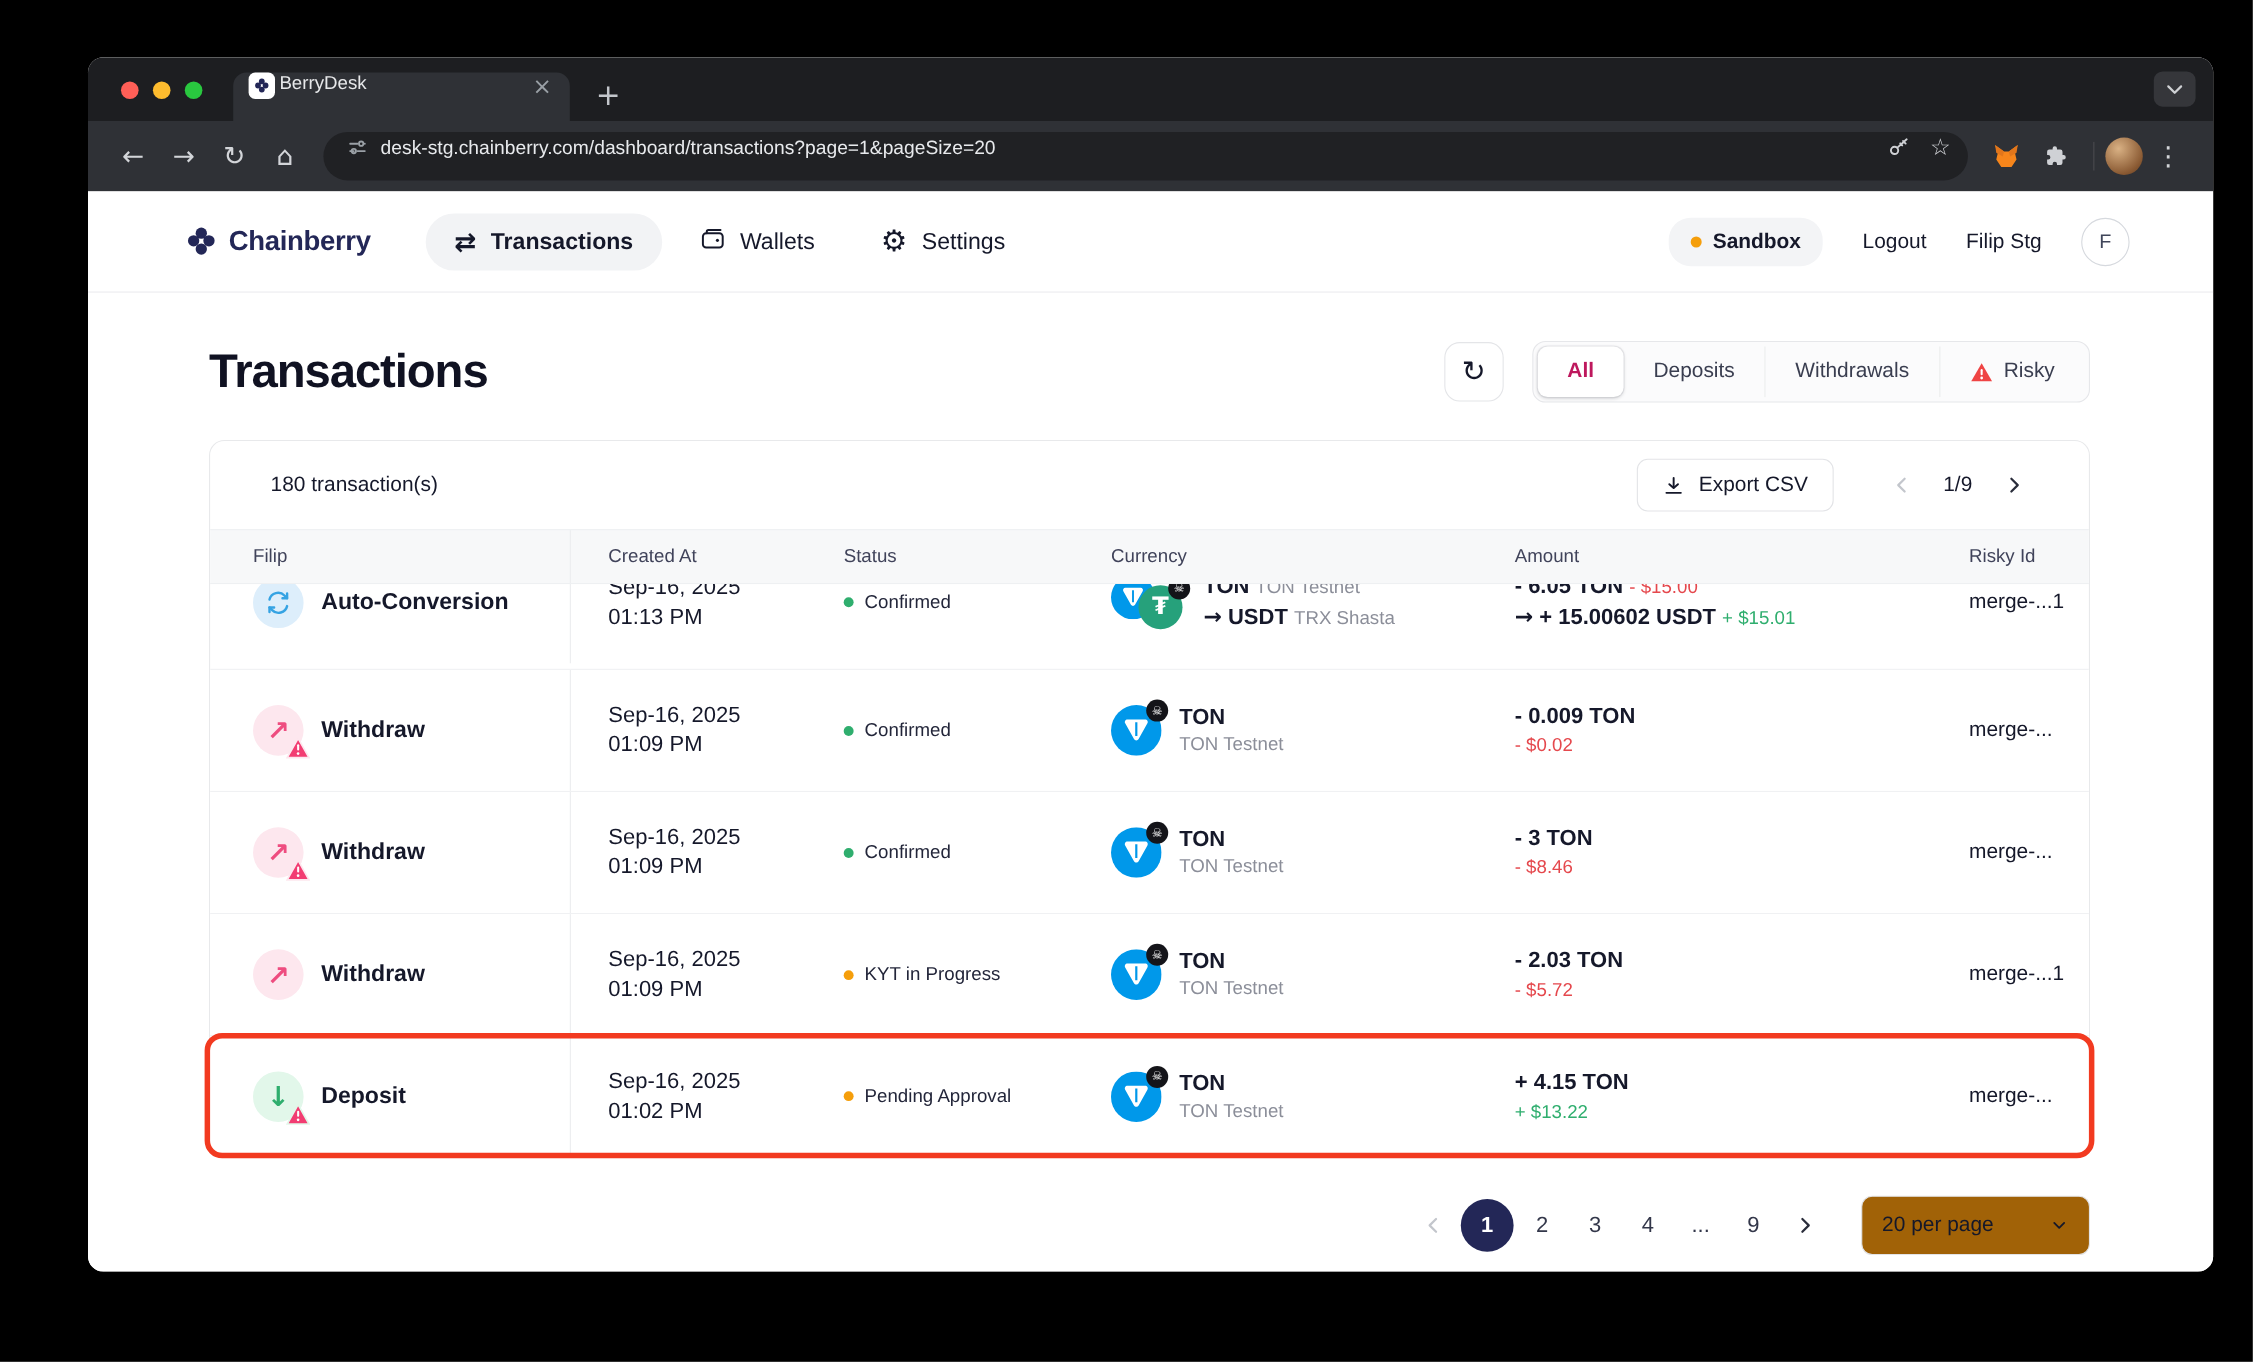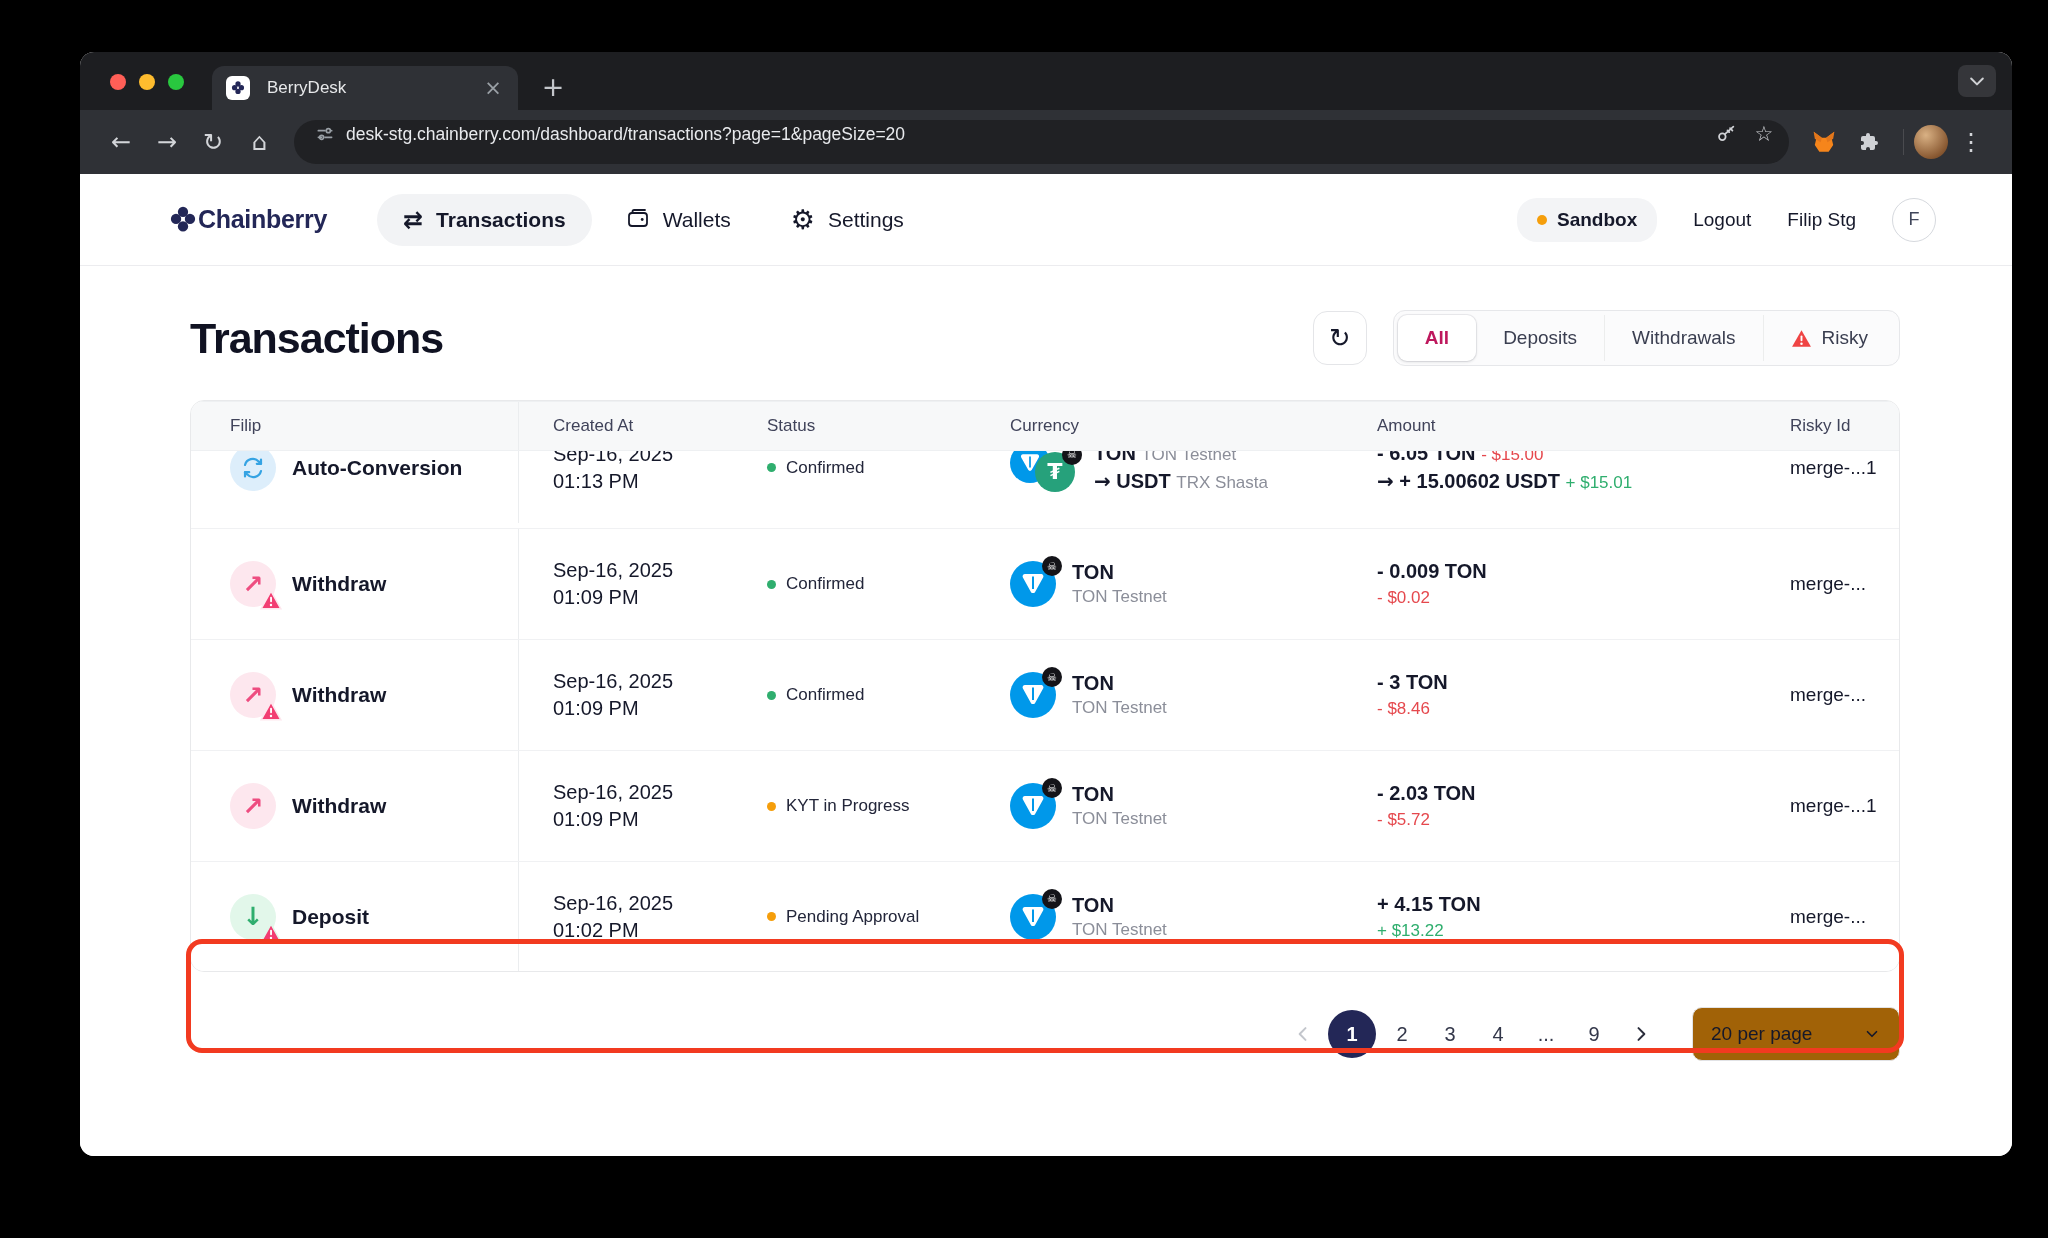--- a/index.html
+++ b/index.html
@@ -23,43 +23,43 @@
 
   
   .tabstrip { height: 58px; background: #1d1e21; position: relative; display: flex; align-items: flex-end; }
   .traffic { position: absolute; left: 30px; top: 22px; display: flex; gap: 13px; }
   .light { width: 16px; height: 16px; border-radius: 50%; }
   .light--red { background: #ff5f57; }
   .light--yellow { background: #febc2e; }
   .light--green { background: #29c83f; }
   .tab {
     margin-left: 132px; width: 306px; height: 44px; background: #2f3136;
-    border-radius: 12px 12px 0 0; display: flex; align-items: center;
-    padding: 0 12px 0 14px; gap: 17px;
+    border-radius: 12px 12px 0 0; display: flex; align-items: flex-start;
+    padding: 0 12px 0 14px; gap: 4px;
   }
   .favicon { width: 24px; height: 24px; border-radius: 6px; background: #fff; display: flex; align-items: center; justify-content: center; flex: none; }
   .tabtitle { color: #e7e8ea; font-size: 17px; flex: 1; white-space: nowrap; overflow: hidden; }
   .tabclose { color: #9aa0a6; font-size: 21px; width: 26px; text-align: center; }
   .newtab { color: #c3c6cb; font-size: 27px; margin: 0 0 8px 16px; width: 38px; text-align: center; }
   .winchev { position: absolute; right: 16px; top: 13px; width: 38px; height: 32px; border-radius: 8px; background: #35363a; display: flex; align-items: center; justify-content: center; color: #cfd1d4; }
 
   
   .toolbar { height: 64px; background: #2f3136; display: flex; align-items: center; padding: 0 18px; }
   .tbbtn { width: 46px; height: 46px; display: flex; align-items: center; justify-content: center; color: #d3d5d9; font-size: 24px; border-radius: 50%; flex: none; }
   .omnibox { flex: 1; min-width: 0; height: 44px; background: #202124; border-radius: 22px; display: flex; align-items: center; padding: 0 8px 16px 14px; margin: 0 12px; gap: 4px; }
   .url { color: #e8eaed; font-size: 17.5px; flex: 1; white-space: nowrap; overflow: hidden; }
   .obicon { width: 34px; height: 34px; display: flex; align-items: center; justify-content: center; flex: none; color: #cfd1d5; font-size: 21px; }
   .sep { width: 1px; height: 26px; background: #4a4b4f; margin: 0 10px; flex: none; }
   .tbavatar { width: 34px; height: 34px; border-radius: 50%; flex: none; background: radial-gradient(circle at 35% 30%, #d9b184, #8a5a33 70%, #5d3a1f); }
 
   
   .app { height: 982px; background: #fff; position: relative; }
 
   .appheader { height: 92px; display: flex; align-items: center; padding: 0 76px 0 88px; border-bottom: 1px solid #ececef; }
-  .brand { display: flex; align-items: center; gap: 0; margin-right: 50px; }
+  .brand { display: flex; align-items: center; gap: 10px; margin-right: 50px; }
   .brandname { font-size: 25px; font-weight: 700; color: #232757; letter-spacing: -.3px; }
   .navitem { display: flex; align-items: center; gap: 13px; font-size: 21px; color: #15182a; padding: 14px 26px; border-radius: 28px; margin-right: 8px; }
   .navitem .nicon { font-size: 24px; line-height: 1; }
   .navitem.active { background: #f2f3f5; font-weight: 700; }
   .hright { margin-left: auto; display: flex; align-items: center; gap: 36px; }
   .sandbox { display: flex; align-items: center; gap: 10px; background: #f3f4f6; border-radius: 20px; padding: 11px 20px; font-size: 19px; font-weight: 700; }
   .sandboxdot { width: 10px; height: 10px; border-radius: 50%; background: #f59e0b; }
   .hlink { font-size: 19px; color: #15182a; }
   .avatarF { width: 44px; height: 44px; border-radius: 50%; border: 1.5px solid #d6d9de; display: flex; align-items: center; justify-content: center; font-size: 18px; color: #40465a; background: #fff; }
 
@@ -269,20 +269,44 @@
               <path d="M10 1.2 19 16.8H1z" fill="#ef4444"></path>
               <rect x="9.1" y="6.2" width="1.8" height="5.4" rx=".9" fill="#fff"></rect>
               <circle cx="10" cy="13.9" r="1.2" fill="#fff"></circle>
             </svg>
           <span>Risky</span>
         </div>
       </div>
     </div>
 
     <div class="card">
+      <div class="cardhead">
+        <span class="count">180 transaction(s)</span>
+        <button class="exportbtn">
+          <svg width="21" height="21" viewBox="0 0 24 24" fill="none" stroke="#15182a" stroke-width="2" stroke-linecap="round" stroke-linejoin="round">
+              <path d="M12 4v10"></path>
+              <path d="m7.5 10.5 4.5 4 4.5-4"></path>
+              <path d="M4.5 19.5h15"></path>
+            </svg>
+          <span>Export CSV</span>
+        </button>
+        <div class="cardpager">
+          <span class="c-dim">
+              <svg class="chev chev--left" viewBox="0 0 24 24" fill="none" stroke="currentColor" stroke-width="2.4" stroke-linecap="round" stroke-linejoin="round">
+                <path d="m9 5 7 7-7 7"></path>
+              </svg>
+            </span>
+          <span class="pagertext">1/9</span>
+          <span class="c-dark">
+              <svg class="chev" viewBox="0 0 24 24" fill="none" stroke="currentColor" stroke-width="2.4" stroke-linecap="round" stroke-linejoin="round">
+                <path d="m9 5 7 7-7 7"></path>
+              </svg>
+            </span>
+        </div>
+      </div>
 
       <div class="tgrid thead">
         <div class="cell cell--type">Filip</div>
         <div class="cell">Created At</div>
         <div class="cell">Status</div>
         <div class="cell">Currency</div>
         <div class="cell">Amount</div>
         <div class="cell">Risky Id</div>
       </div>
 

